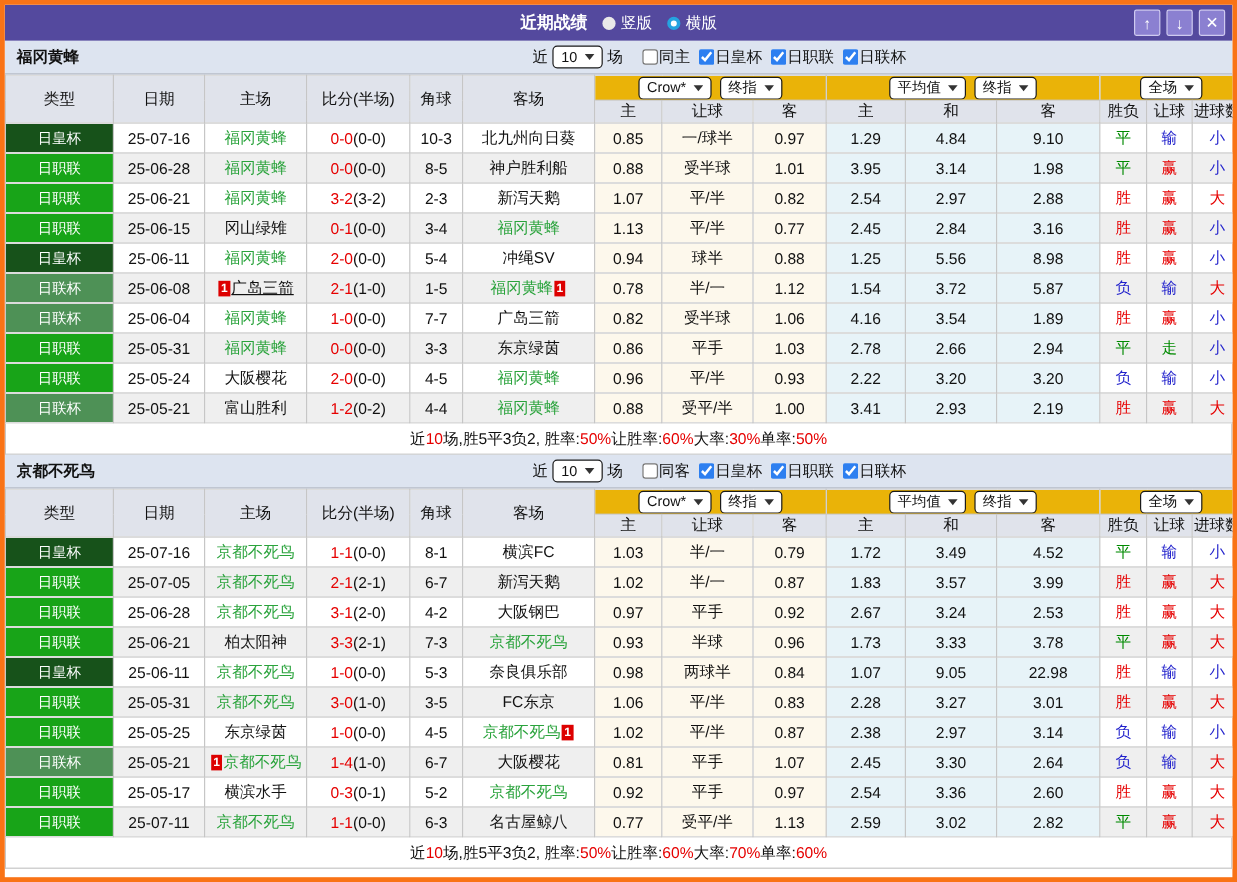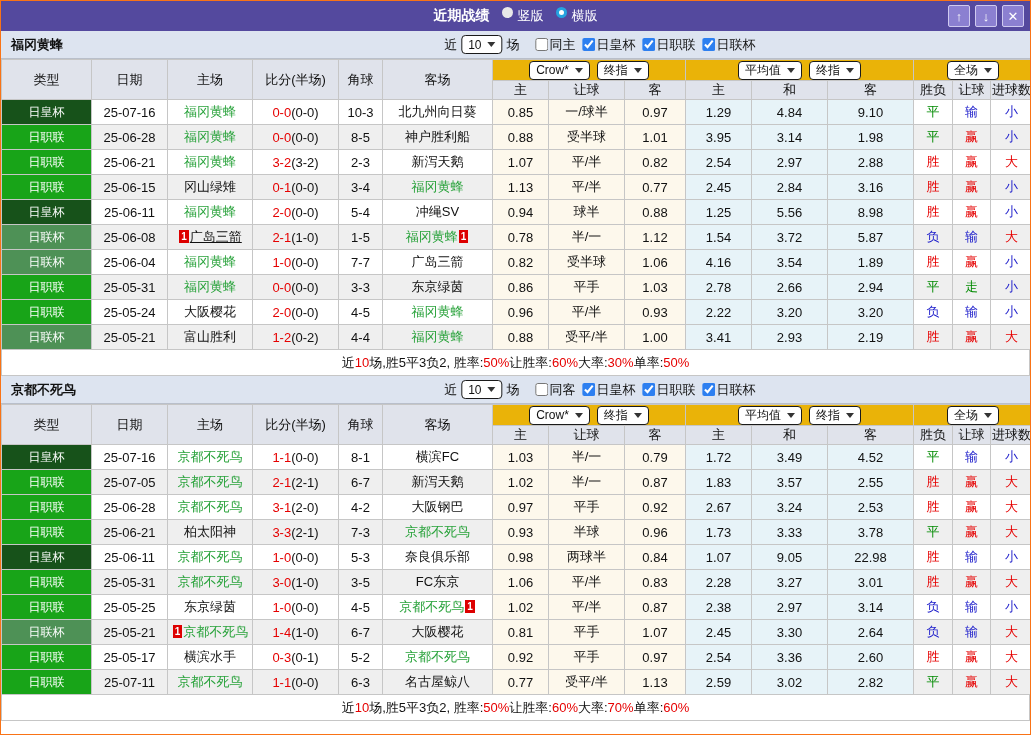--- a/index.html
+++ b/index.html
@@ -5,25 +5,25 @@
   :root{
     --accent-purple:#54499e; --button-purple:#8b80d1; --filter-bar-bg:#dde4f0;
     --header-bg:#e0e3eb; --alt-row-bg:#efefef; --odds-col-bg:#fdf8ec; --avg-col-bg:#e7f3f8;
     --cup-emperor:#17521a; --cup-league:#18a418; --cup-levain:#4e9156;
     --team-green:#2aa33c; --score-red:#e60000; --win-red:#e60000; --draw-green:#008a00;
     --lose-blue:#2222cc; --summary-red:#e60000; --badge-red:#dd0000; --check-blue:#2d7ff0;
     --radio-ring-blue:#25a3e0; --grid:#c6c6c6;
   }
   *{box-sizing:border-box}
   body{margin:0;font-family:"Liberation Sans","DejaVu Sans",sans-serif;color:#111;background:#fff}
-  .page{width:1031px;height:735px;border:1px solid #f97316;overflow:hidden;background:#fff}
+  .page{width:1031px;height:735px;border:4px solid #f97316;overflow:hidden;background:#fff}
   .titlebar{height:30px;background:var(--accent-purple);position:relative;display:flex;align-items:center;justify-content:center;color:#fff}
   .titlegroup{display:flex;align-items:center;gap:12px}
   .title{font-weight:bold;font-size:14px}
-  .radio{display:inline-flex;align-items:flex-start;gap:5px;font-size:13px;cursor:pointer}
+  .radio{display:inline-flex;align-items:center;gap:5px;font-size:13px;cursor:pointer}
   .rdot{width:11px;height:11px;border-radius:50%;background:#e9e9e9;display:inline-block}
   .radio.checked .rdot{background:#fff;border:3px solid var(--radio-ring-blue)}
   .winbtns{position:absolute;right:6px;top:4px;display:flex;gap:5px}
   .wbtn{width:22px;height:22px;background:var(--button-purple);border:1px solid #cfcaf0;color:#fff;font-size:13px;font-weight:bold;display:flex;align-items:center;justify-content:center;border-radius:2px;cursor:pointer}
   .filterbar{height:28px;background:var(--filter-bar-bg);position:relative;display:flex;align-items:center;border-bottom:1px solid #b9bfca}
   .teamname{margin-left:10px;font-size:13px;font-weight:bold}
   .fcontrols{position:absolute;left:58%;transform:translateX(-50%);display:flex;align-items:center;font-size:13px;white-space:nowrap}
   .fcontrols .gap{margin:0 4px}
   .fcb{display:inline-flex;align-items:center;cursor:pointer}
   .fcb input{width:13px;height:13px;accent-color:var(--check-blue);margin:0 1px 0 7px}
@@ -485,21 +485,21 @@
               <td class="alt">25-07-05</td>
               <td class="alt"><span class="tg">京都不死鸟</span></td>
               <td class="alt"><span class="score-ft">2-1</span><span>(2-1)</span></td>
               <td class="alt">6-7</td>
               <td class="alt"><span class="">新泻天鹅</span></td>
               <td class="odds">1.02</td>
               <td class="odds">半/一</td>
               <td class="odds">0.87</td>
               <td class="avg">1.83</td>
               <td class="avg">3.57</td>
-              <td class="avg">2.55</td>
+              <td class="avg">3.99</td>
               <td class="alt r-red">胜</td>
               <td class="alt r-red">赢</td>
               <td class="alt r-red">大</td>
             </tr>
             <tr>
               <td class="ct ct-league">日职联</td>
               <td class="">25-06-28</td>
               <td class=""><span class="tg">京都不死鸟</span></td>
               <td class=""><span class="score-ft">3-1</span><span>(2-0)</span></td>
               <td class="">4-2</td>

